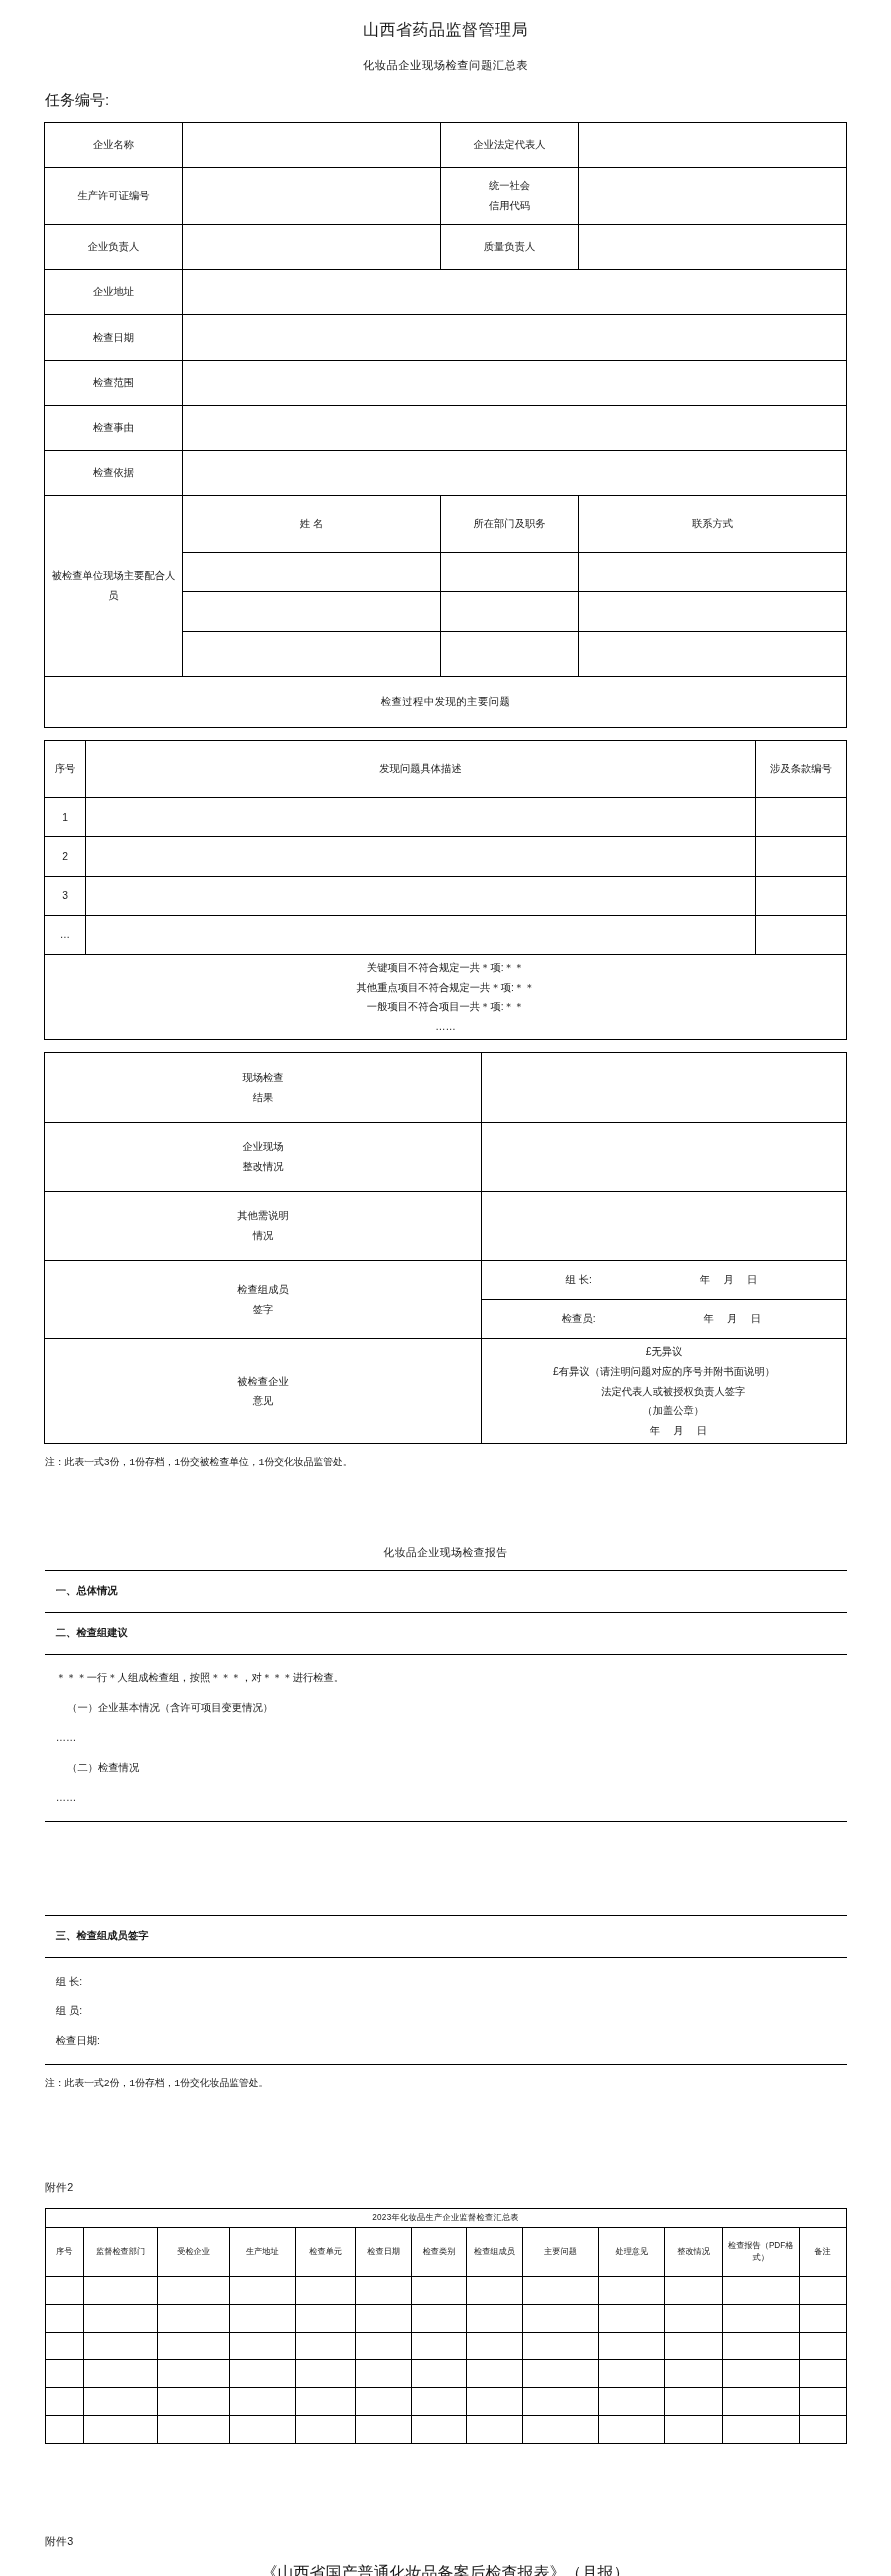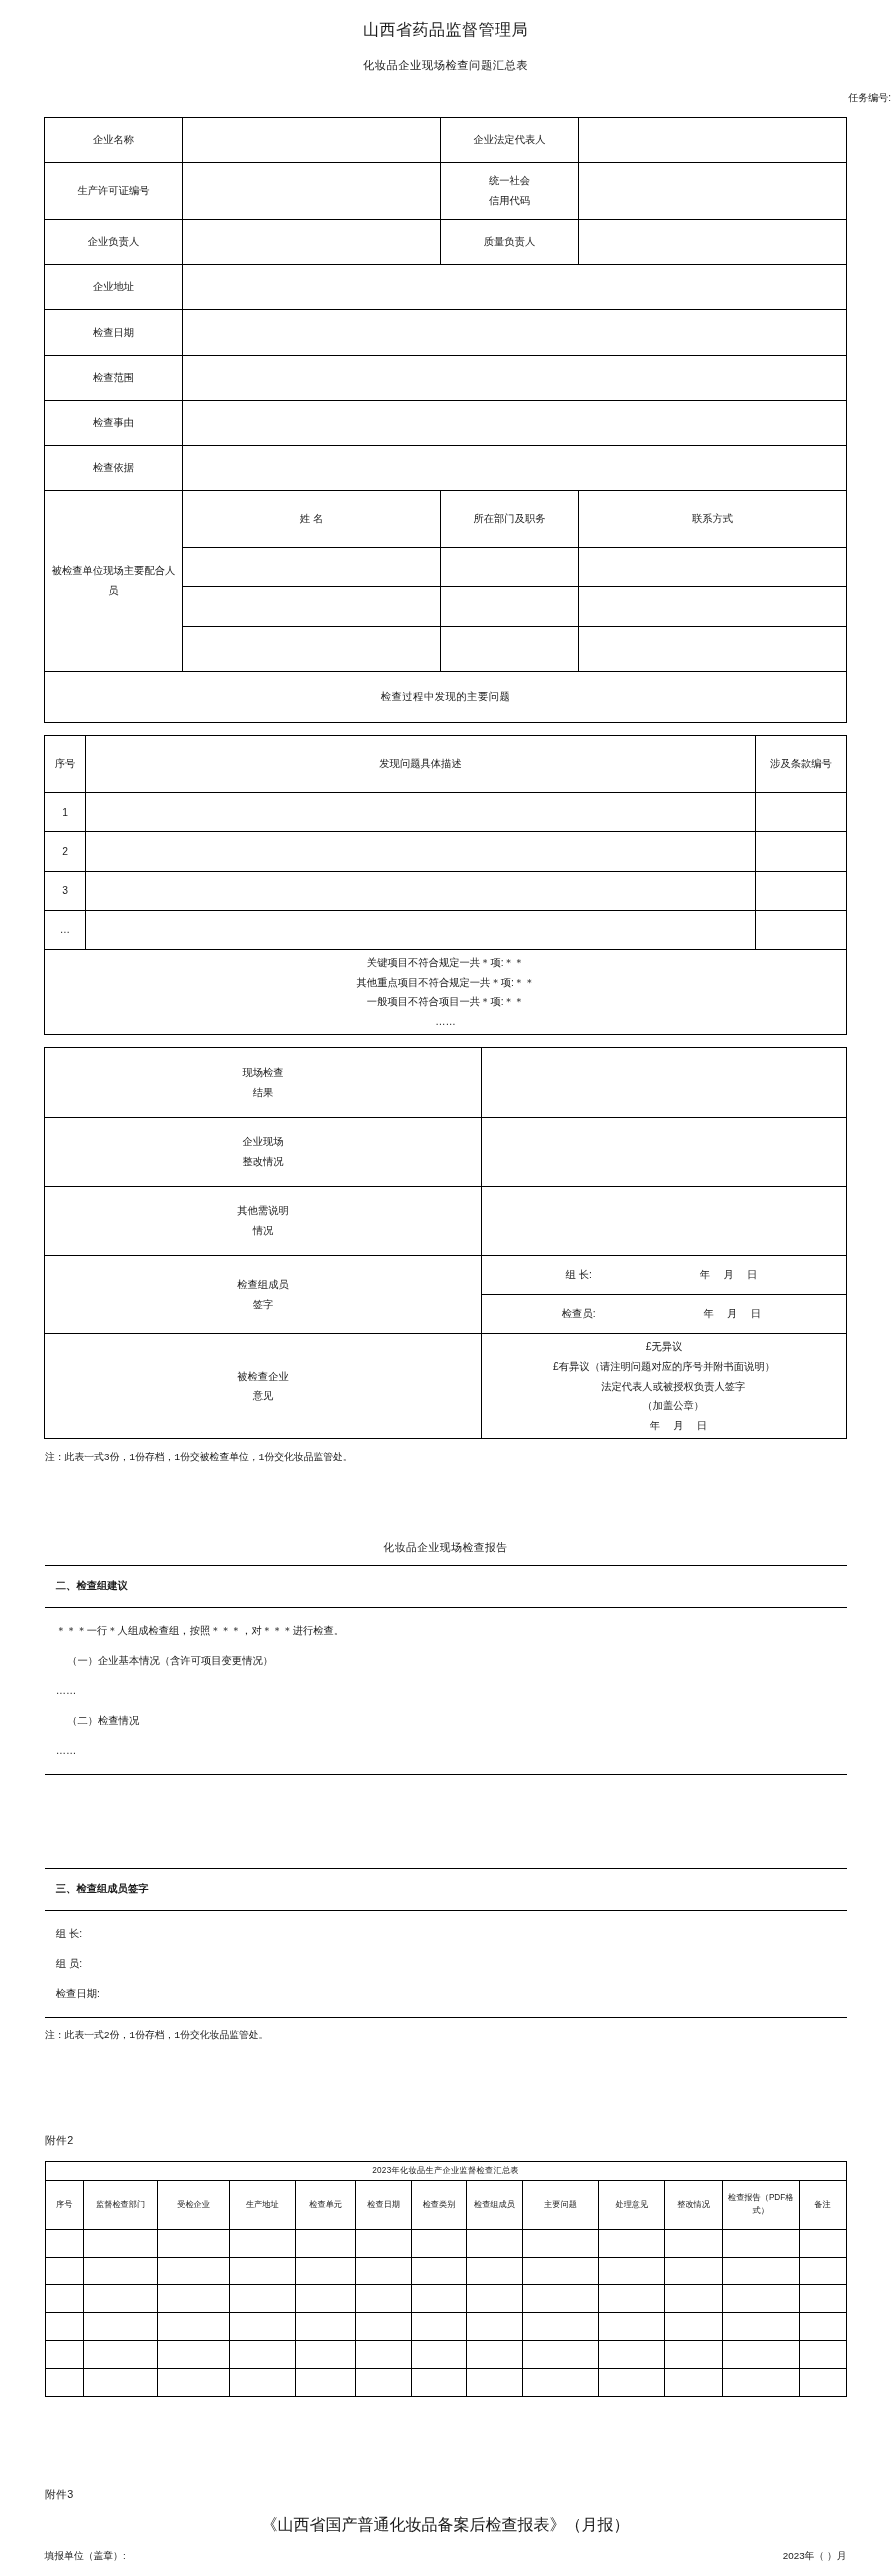--- a/index.html
+++ b/index.html
@@ -32,23 +32,22 @@
     margin: 19.6px 0 0 0;
     letter-spacing: 0.5px;
   }
   .doc-title2 {
     text-align: center;
     font-size: 11.3px;
     margin: 17.5px 0 0 0;
     letter-spacing: 0.5px;
   }
   .task-no {
-    font-size: 10px;
+    font-size: 15px;
     margin: 17.5px 0 6.2px 45px;
-    text-align: right;
   }
 
   
   table.form {
     border-collapse: collapse;
     width: 802px;
     margin: 12px auto;
     table-layout: fixed;
     padding-left: 37px;
   }
@@ -343,20 +342,23 @@
   </table>
 
   <div class="note">注：此表一式3份，1份存档，1份交被检查单位，1份交化妆品监管处。</div>
 
   <div class="spacer-xl"></div>
 
   <div class="report-title">化妆品企业现场检查报告</div>
 
   <table class="report">
     <tbody>
+      <tr>
+        <td class="hd">一、总体情况</td>
+      </tr>
       <tr>
         <td class="hd">二、检查组建议</td>
       </tr>
       <tr>
         <td>
           <div class="blk">＊＊＊一行＊人组成检查组，按照＊＊＊，对＊＊＊进行检查。</div>
           <div class="blk ind">（一）企业基本情况（含许可项目变更情况）</div>
           <div class="blk">……</div>
           <div class="blk ind">（二）检查情况</div>
           <div class="blk">……</div>

